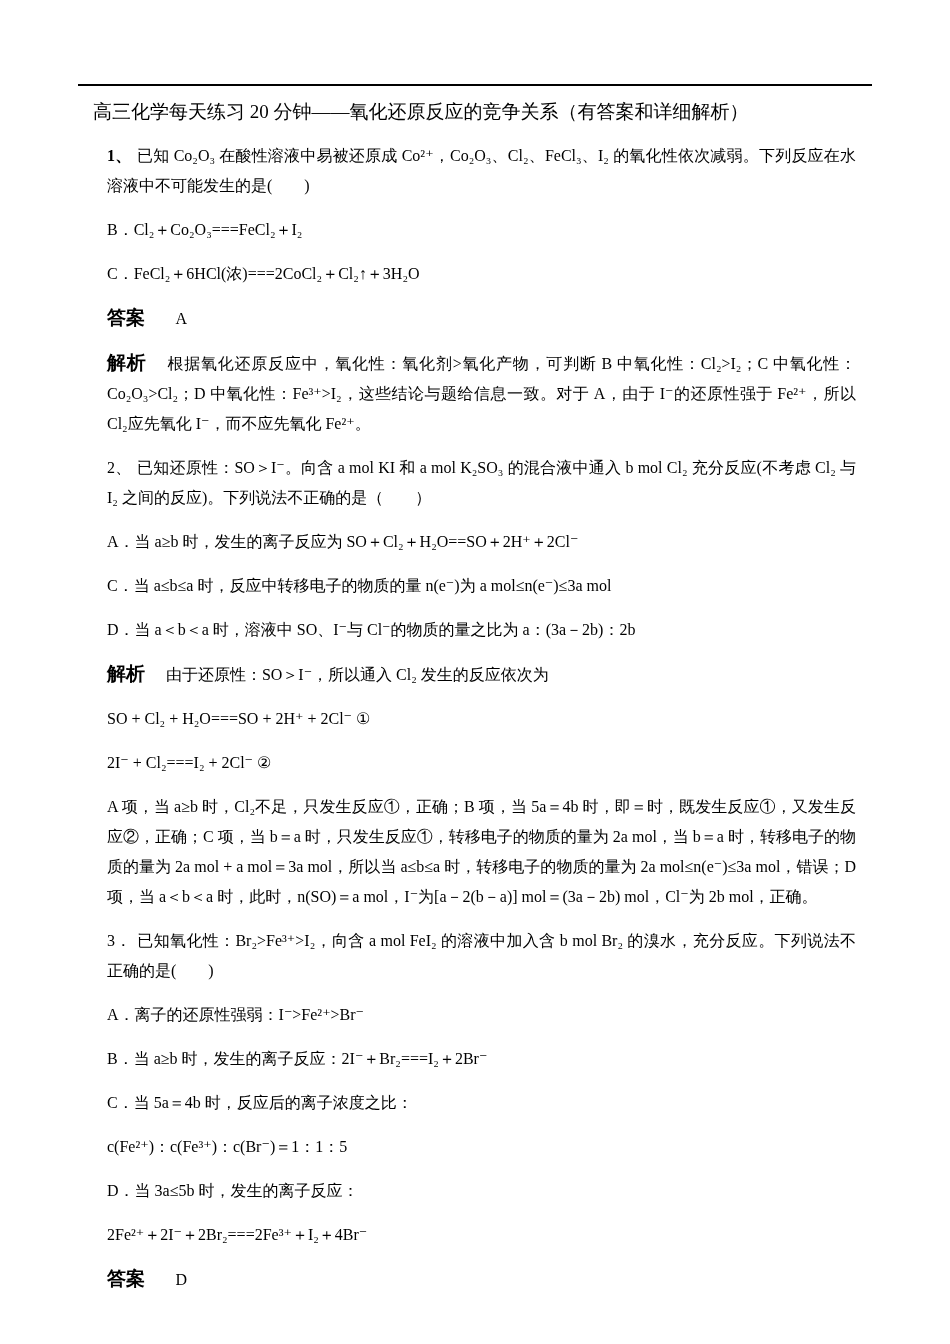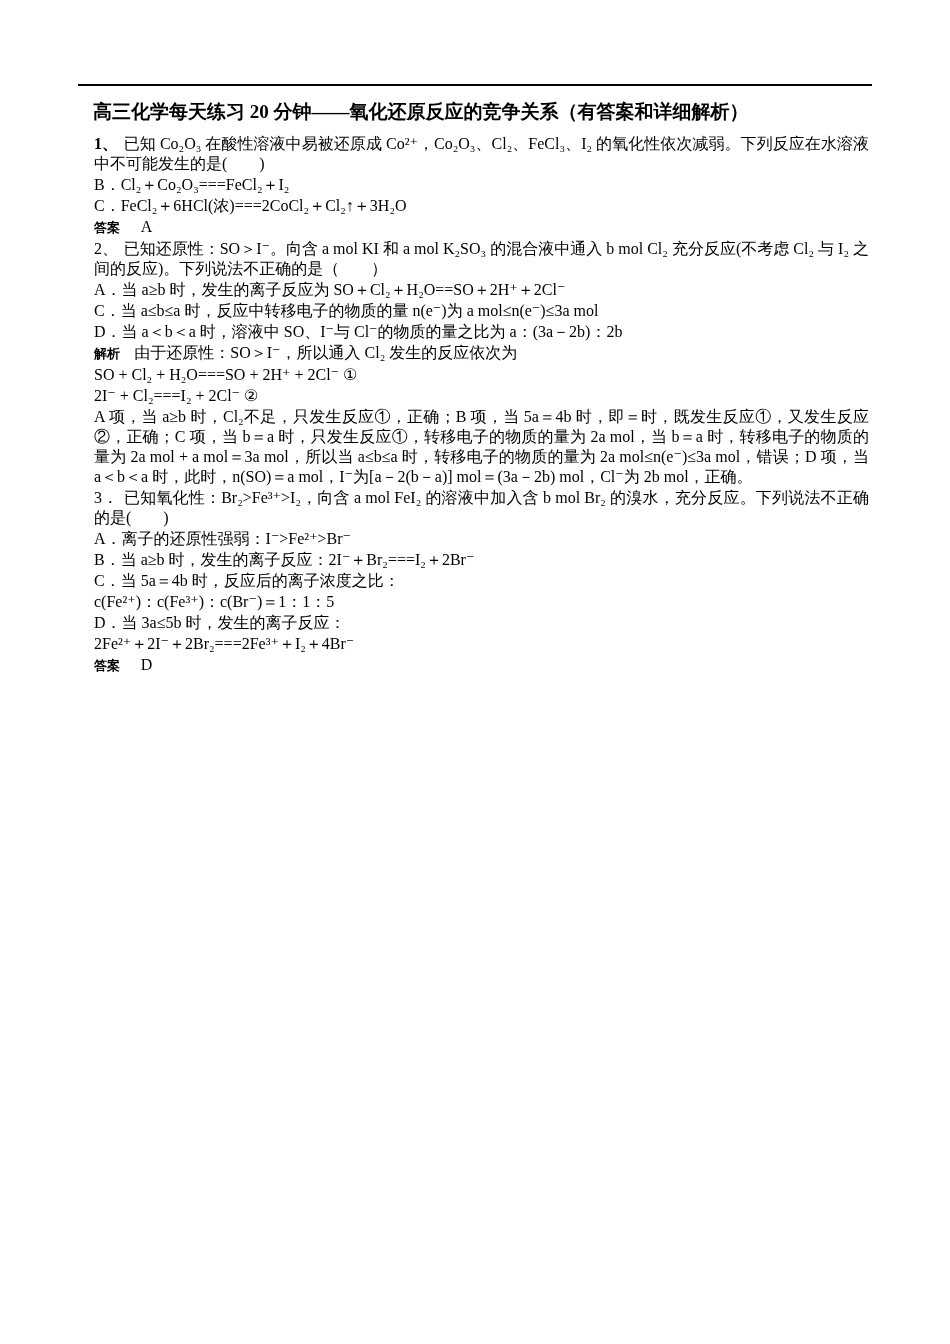--- a/index.html
+++ b/index.html
@@ -24,56 +24,57 @@
     margin-top: 84px;
     height: 2px;
     background: #000;
   }
   .content {
     margin-left: 15px;
     width: 777px;
   }
   .title {
     font-size: 19px;
-    font-weight: bold;
+    font-weight: normal;
     line-height: 30px;
     margin: 11px 0 7px 0;
   }
   .para {
-    margin: 1px;
+    margin: 14px;
     font-size: 16px;
-    line-height: 20px;
+    line-height: 30px;
     text-align: justify;
     word-break: break-word;
   }
   .qnum { margin-right: 0.35em; }
   .qnum-bold { font-weight: bold; }
   .lbl {
     font-weight: bold;
     font-family: "Liberation Sans", "DejaVu Sans", "Liberation Serif", serif;
-    font-size: 13px;
+    font-size: 19px;
   }
   .lbl-answer { margin-right: 1.6em; }
   .lbl-analysis { margin-right: 1.1em; }
   section { margin: 0; padding: 0; }
 </style>
 </head>
 <body>
 
 <div class="page">
   <div class="top-rule"></div>
   <div class="content">
 
     <h1 class="title">高三化学每天练习 20 分钟——氧化还原反应的竞争关系（有答案和详细解析）</h1>
 
     <section>
       <p class="para"><span class="qnum qnum-bold">1、</span><span>已知 Co₂O₃ 在酸性溶液中易被还原成 Co²⁺，Co₂O₃、Cl₂、FeCl₃、I₂ 的氧化性依次减弱。下列反应在水溶液中不可能发生的是(　　)</span></p>
       <p class="para">B．Cl₂＋Co₂O₃===FeCl₂＋I₂</p>
       <p class="para">C．FeCl₂＋6HCl(浓)===2CoCl₂＋Cl₂↑＋3H₂O</p>
       <p class="para"><span class="lbl lbl-answer">答案</span><span>A</span></p>
+      <p class="para"><span class="lbl lbl-analysis">解析</span><span>根据氧化还原反应中，氧化性：氧化剂&gt;氧化产物，可判断 B 中氧化性：Cl₂&gt;I₂；C 中氧化性：Co₂O₃&gt;Cl₂；D 中氧化性：Fe³⁺&gt;I₂，这些结论与题给信息一致。对于 A，由于 I⁻的还原性强于 Fe²⁺，所以 Cl₂应先氧化 I⁻，而不应先氧化 Fe²⁺。</span></p>
     </section>
 
     <section>
       <p class="para"><span class="qnum">2、</span><span>已知还原性：SO＞I⁻。向含 a mol KI 和 a mol K₂SO₃ 的混合液中通入 b mol Cl₂ 充分反应(不考虑 Cl₂ 与 I₂ 之间的反应)。下列说法不正确的是（　　）</span></p>
       <p class="para">A．当 a≥b 时，发生的离子反应为 SO＋Cl₂＋H₂O==SO＋2H⁺＋2Cl⁻</p>
       <p class="para">C．当 a≤b≤a 时，反应中转移电子的物质的量 n(e⁻)为 a mol≤n(e⁻)≤3a mol</p>
       <p class="para">D．当 a＜b＜a 时，溶液中 SO、I⁻与 Cl⁻的物质的量之比为 a：(3a－2b)：2b</p>
       <p class="para"><span class="lbl lbl-analysis">解析</span><span>由于还原性：SO＞I⁻，所以通入 Cl₂ 发生的反应依次为</span></p>
       <p class="para">SO + Cl₂ + H₂O===SO + 2H⁺ + 2Cl⁻ ①</p>
       <p class="para">2I⁻ + Cl₂===I₂ + 2Cl⁻ ②</p>

